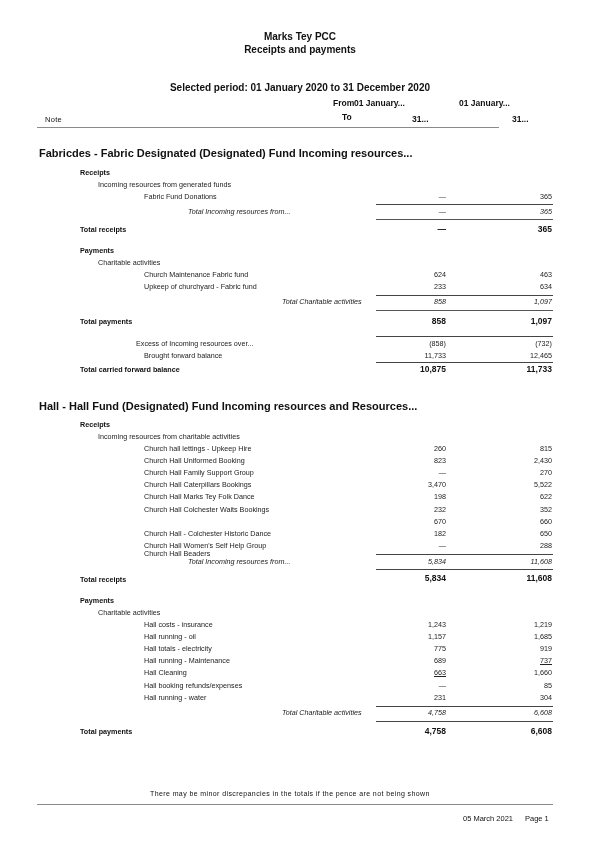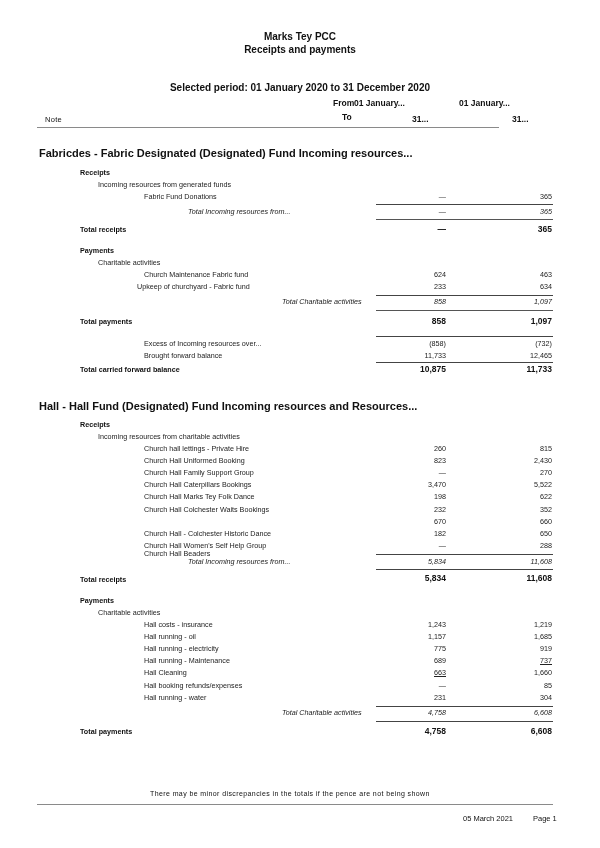--- a/index.html
+++ b/index.html
@@ -68,40 +68,40 @@
 
   <div class="abs lbl b" style="left:80px; top:246px;">Payments</div>
   <div class="abs lbl" style="left:98px; top:258px;">Charitable activities</div>
 
   <div>
     <div class="abs lbl" style="left:144px; top:270px;">Church Maintenance Fabric fund</div>
     <div class="abs num c1" style="top:270px;">624</div>
     <div class="abs num c2" style="top:270px;">463</div>
   </div>
   <div>
-    <div class="abs lbl" style="left:137px; top:282px;">Upkeep of churchyard - Fabric fund</div>
+    <div class="abs lbl" style="left:144px; top:282px;">Upkeep of churchyard - Fabric fund</div>
     <div class="abs num c1" style="top:282px;">233</div>
     <div class="abs num c2" style="top:282px;">634</div>
   </div>
   <div class="rule thick" style="top:295px;"></div>
   <div>
     <div class="abs lbl i" style="left:282px; top:297px;">Total Charitable activities</div>
     <div class="abs num c1 i" style="top:297px;">858</div>
     <div class="abs num c2 i" style="top:297px;">1,097</div>
   </div>
   <div class="rule" style="top:310px;"></div>
   <div>
     <div class="abs lbl b" style="left:80px; top:317px;">Total payments</div>
     <div class="abs num c1 b" style="top:316px;">858</div>
     <div class="abs num c2 b" style="top:316px;">1,097</div>
   </div>
 
   <div class="rule thick" style="top:336px;"></div>
   <div>
-    <div class="abs lbl" style="left:144px; top:339px;text-align:right;">Excess of Incoming resources over...</div>
+    <div class="abs lbl" style="left:136px; top:339px;text-align:right;">Excess of Incoming resources over...</div>
     <div class="abs num c1" style="top:339px;">(858)</div>
     <div class="abs num c2" style="top:339px;">(732)</div>
   </div>
   <div>
     <div class="abs lbl" style="left:144px; top:351px;">Brought forward balance</div>
     <div class="abs num c1" style="top:351px;">11,733</div>
     <div class="abs num c2" style="top:351px;">12,465</div>
   </div>
   <div class="rule thick" style="top:362px;"></div>
   <div>
@@ -111,21 +111,21 @@
   </div>
 </div>
 
 <div>
   <div class="abs sec" style="left:39px; top:400px;">Hall - Hall Fund (Designated) Fund Incoming resources and Resources...</div>
   <div class="abs lbl b" style="left:80px; top:420px;">Receipts</div>
   <div class="abs lbl" style="left:98px; top:432px;">Incoming resources from charitable activities</div>
 
   <div id="hall-receipts">
       <div>
-        <div class="abs lbl" style="top: 444px; left: 144px;">Church hall lettings - Private Hire</div>
+        <div class="abs lbl" style="top: 444px; left: 144px;">Church hall lettings - Upkeep Hire</div>
         <div class="abs num c1" style="top: 444px;">260</div>
         <div class="abs num c2" style="top: 444px;">815</div>
       </div>
       <div>
         <div class="abs lbl" style="top: 456.1px; left: 144px;">Church Hall Uniformed Booking</div>
         <div class="abs num c1" style="top: 456.1px;">823</div>
         <div class="abs num c2" style="top: 456.1px;">2,430</div>
       </div>
       <div>
         <div class="abs lbl" style="top: 468.2px; left: 144px;">Church Hall Family Support Group</div>
@@ -185,21 +185,21 @@
         <div class="abs lbl" style="top: 620px; left: 144px;">Hall costs - insurance</div>
         <div class="abs num c1" style="top: 620px;">1,243</div>
         <div class="abs num c2" style="top: 620px;">1,219</div>
       </div>
       <div>
         <div class="abs lbl" style="top: 632.1px; left: 144px;">Hall running - oil</div>
         <div class="abs num c1" style="top: 632.1px;">1,157</div>
         <div class="abs num c2" style="top: 632.1px;">1,685</div>
       </div>
       <div>
-        <div class="abs lbl" style="top: 644.2px; left: 144px;">Hall running - electricity</div>
+        <div class="abs lbl" style="top: 644.2px; left: 144px;">Hall totals - electricity</div>
         <div class="abs num c1" style="top: 644.2px;">775</div>
         <div class="abs num c2" style="top: 644.2px;">919</div>
       </div>
       <div>
         <div class="abs lbl" style="top: 656.3px; left: 144px;">Hall running - Maintenance</div>
         <div class="abs num c1" style="top: 656.3px;">689</div>
         <div class="abs num c2" style="top: 656.3px; text-decoration: underline;">737</div>
       </div>
       <div>
         <div class="abs lbl" style="top: 668.4px; left: 144px;">Hall Cleaning</div>
@@ -228,13 +228,13 @@
   <div>
     <div class="abs lbl b" style="left:80px; top:727px;">Total payments</div>
     <div class="abs num c1 b" style="top:726px;">4,758</div>
     <div class="abs num c2 b" style="top:726px;">6,608</div>
   </div>
 </div>
 
 <div class="abs footer-note" style="left:150px; top:790px;">There may be minor discrepancies in the totals if the pence are not being shown</div>
 <div class="hline" style="left:37px; width:516px; top:804px;"></div>
 <div class="abs footer-meta" style="left:463px; top:814px;">05 March 2021</div>
-<div class="abs footer-meta" style="left:525px; top:814px;margin-left:8px;">Page 1</div>
+<div class="abs footer-meta" style="left:525px; top:814px;">Page 1</div>
 
 </body></html>

